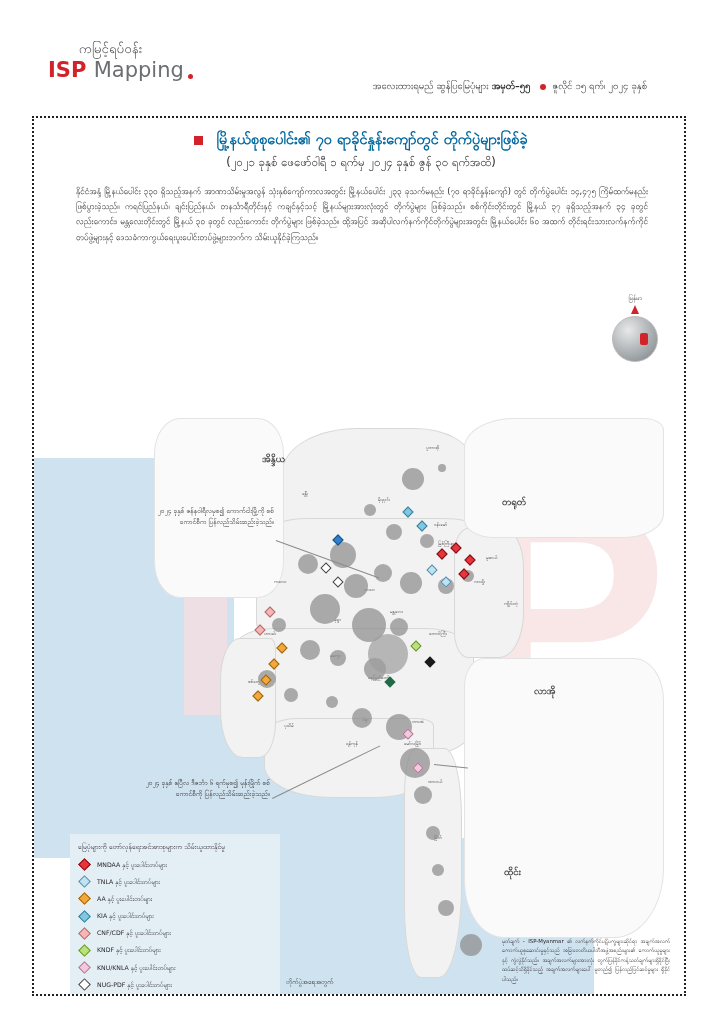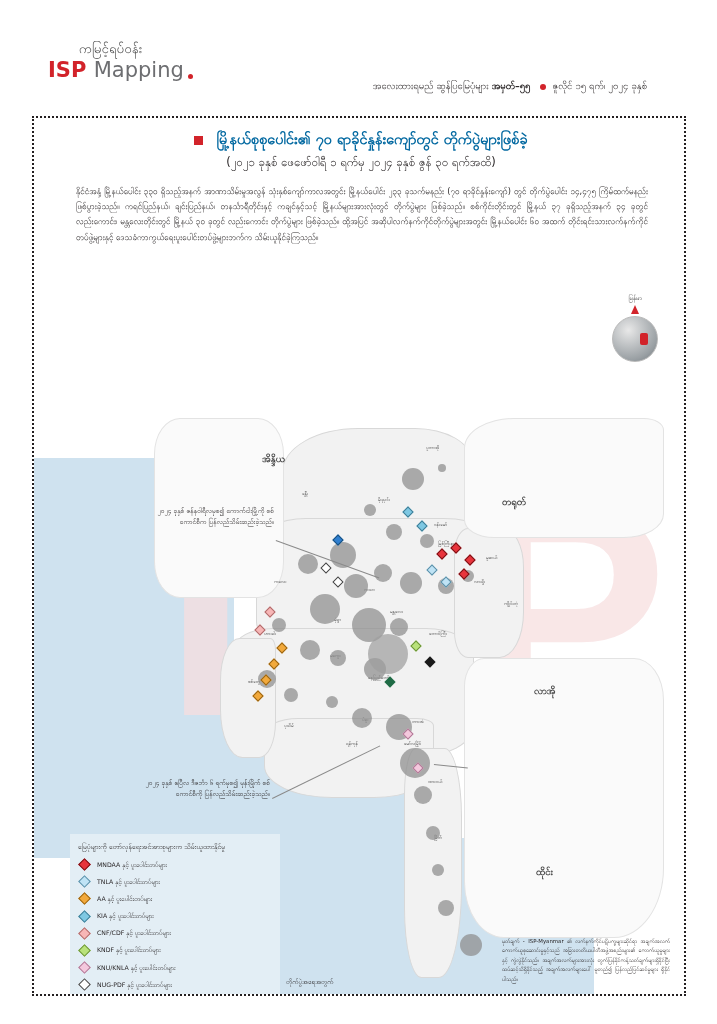--- a/index.html
+++ b/index.html
@@ -167,21 +167,21 @@
         <div class="mm"></div>
       </div>
     <div class="north">
       <span>မြန်မာ</span>
       <div class="tri"></div>
     </div>
 
     <div class="rlabel big" style="left:228px;top:175px;">အိန္ဒိယ</div>
     <div class="rlabel big" style="left:468px;top:218px;">တရုတ်</div>
     <div class="rlabel big" style="left:500px;top:407px;">လာအို</div>
-    <div class="rlabel big" style="left:470px;top:588px;margin-left:32px;">ထိုင်း</div>
+    <div class="rlabel big" style="left:470px;top:588px;">ထိုင်း</div>
 
     <div class="twp" style="left:268px;top:212px;">ခန္တီး</div>
     <div class="twp" style="left:392px;top:166px;">ပူတာအို</div>
     <div class="twp" style="left:344px;top:218px;">မိုးညှင်း</div>
     <div class="twp" style="left:400px;top:243px;">ဗန်းမော်</div>
     <div class="twp" style="left:404px;top:262px;">မြစ်ကြီးနား</div>
     <div class="twp" style="left:452px;top:276px;">မူဆယ်</div>
     <div class="twp" style="left:440px;top:300px;">လားရှိုး</div>
     <div class="twp" style="left:470px;top:322px;">ကျိုင်းတုံ</div>
     <div class="twp" style="left:330px;top:308px;">ကသာ</div>

